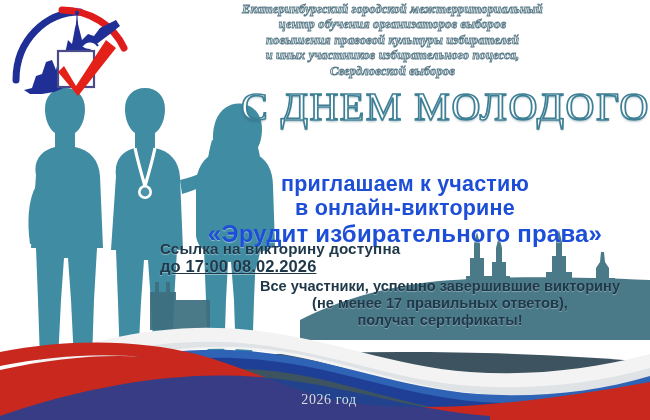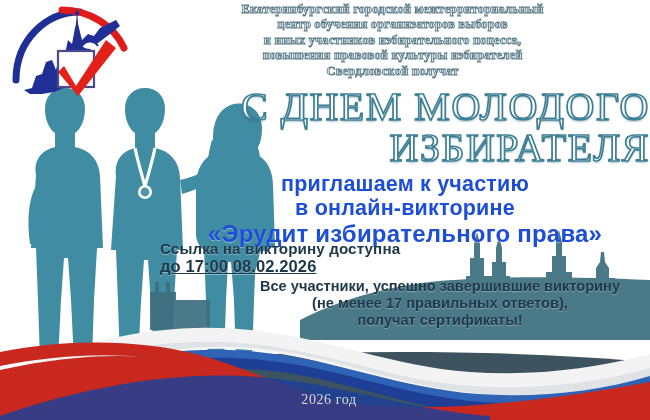--- a/index.html
+++ b/index.html
@@ -17,20 +17,21 @@
   .header-line{
     font-family:"Liberation Serif",serif;
     font-weight:700;
     font-size:12.4px;
     line-height:15.4px;
     letter-spacing:.2px;
     color:#eef3f5;
     -webkit-text-stroke:0.9px #5d7d8b;
     text-shadow:0 1px 0 rgba(255,255,255,.6);
     white-space:nowrap;
+    font-style:italic;
   }
 
   
   .title-block{position:absolute;left:90px;top:86px;width:560px;text-align:right;z-index:6;}
   .title-line{
     font-family:"Liberation Serif",serif;
     font-weight:400;
     font-size:40px;
     line-height:41px;
     letter-spacing:1.5px;
@@ -198,28 +199,27 @@
              C420,414 530,404 650,382 L650,394 C528,416 414,424 338,410
              C280,400 240,376 188,364 C134,352 70,352 0,366 Z" fill="#c8281e"></path>
 
     <path d="M0,416 C100,382 190,370 270,378 C350,386 410,410 490,416
              L490,420 L0,420 Z" fill="#1f3f96" opacity=".85"></path>
   </svg>
 
   <div class="header-block">
     <div class="header-line">Екатеринбургский городской межтерриториальный</div>
     <div class="header-line">центр обучения организаторов выборов</div>
+    <div class="header-line">повышения правовой культуры избирателей</div>
     <div class="header-line">и иных участников избирательного поцесса,</div>
-    <div class="header-line">повышения правовой культуры избирателей</div>
-    <div class="header-line">Свердловской получат</div>
+    <div class="header-line">Свердловской выборов</div>
   </div>
 
   <div class="title-block">
     <div class="title-line">С ДНЕМ МОЛОДОГО</div>
-    <div class="title-line">ИЗБИРАТЕЛЯ</div>
   </div>
 
   <div class="invite-block">
     <div class="invite-line">приглашаем к участию</div>
     <div class="invite-line">в онлайн-викторине</div>
     <div class="invite-line quiz">«Эрудит избирательного права»</div>
   </div>
 
   <div class="details-block">
     <div class="detail-line">Ссылка на викторину доступна</div>

